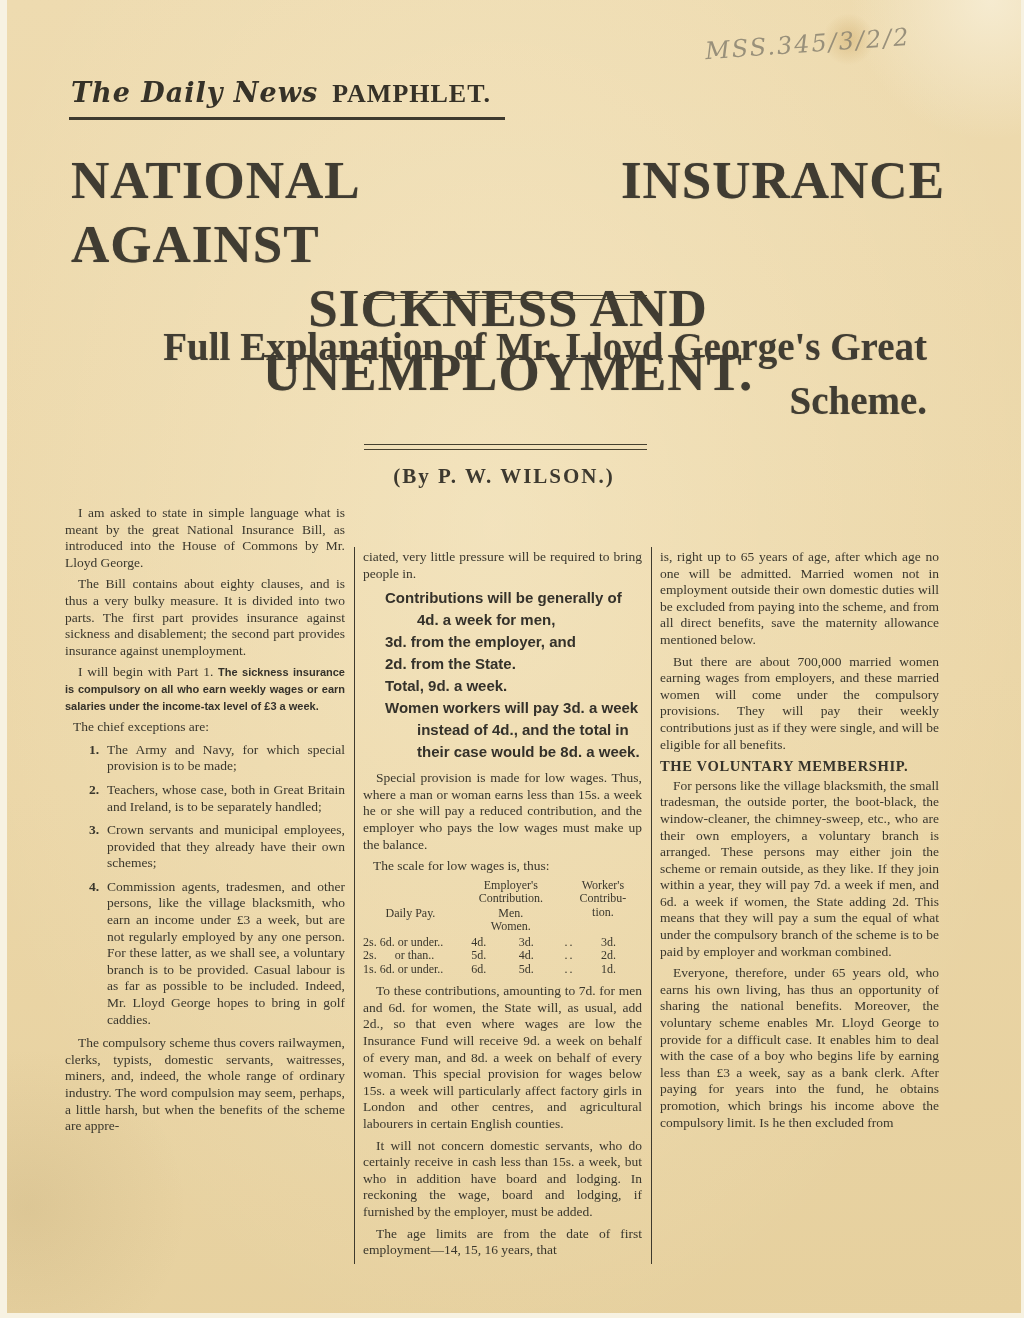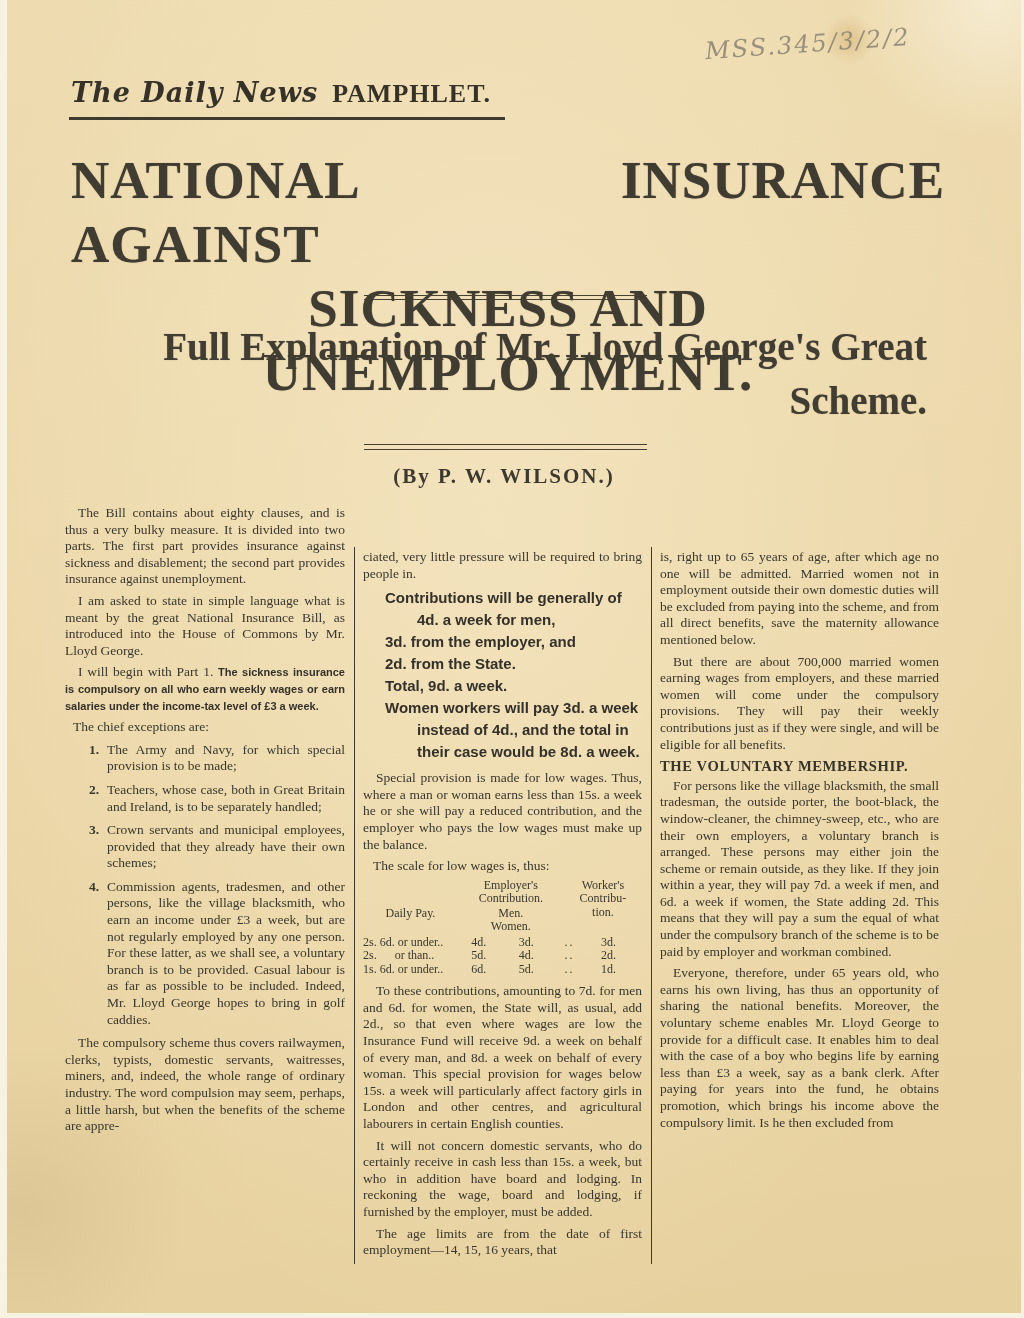--- a/index.html
+++ b/index.html
@@ -134,22 +134,22 @@
 
     <div class="subhead">Full Explanation of Mr. Lloyd George's Great Scheme.</div>
 
     <div class="double-rule rule-b"></div>
 
     <div class="byline">(By P. W. WILSON.)</div>
 
     <div class="columns">
 
       <div class="col">
+        <p class="para">I am asked to state in simple language what is meant by the great National Insurance Bill, as introduced into the House of Commons by Mr. Lloyd George.</p>
         <p class="para">The Bill contains about eighty clauses, and is thus a very bulky measure. It is divided into two parts. The first part provides insurance against sickness and disablement; the second part provides insurance against unemployment.</p>
-        <p class="para">I am asked to state in simple language what is meant by the great National Insurance Bill, as introduced into the House of Commons by Mr. Lloyd George.</p>
         <p class="para"><span>I will begin with Part 1. </span><span class="bold-sans">The sickness insurance is compulsory on all who earn weekly wages or earn salaries under the income-tax level of £3 a week.</span></p>
         <p class="para list-intro">The chief exceptions are:</p>
         <div class="exceptions">
           <div class="list-item">
             <span class="num">1.</span>
             <span class="txt">The Army and Navy, for which special provision is to be made;</span>
           </div>
           <div class="list-item">
             <span class="num">2.</span>
             <span class="txt">Teachers, whose case, both in Great Britain and Ireland, is to be separately handled;</span>

